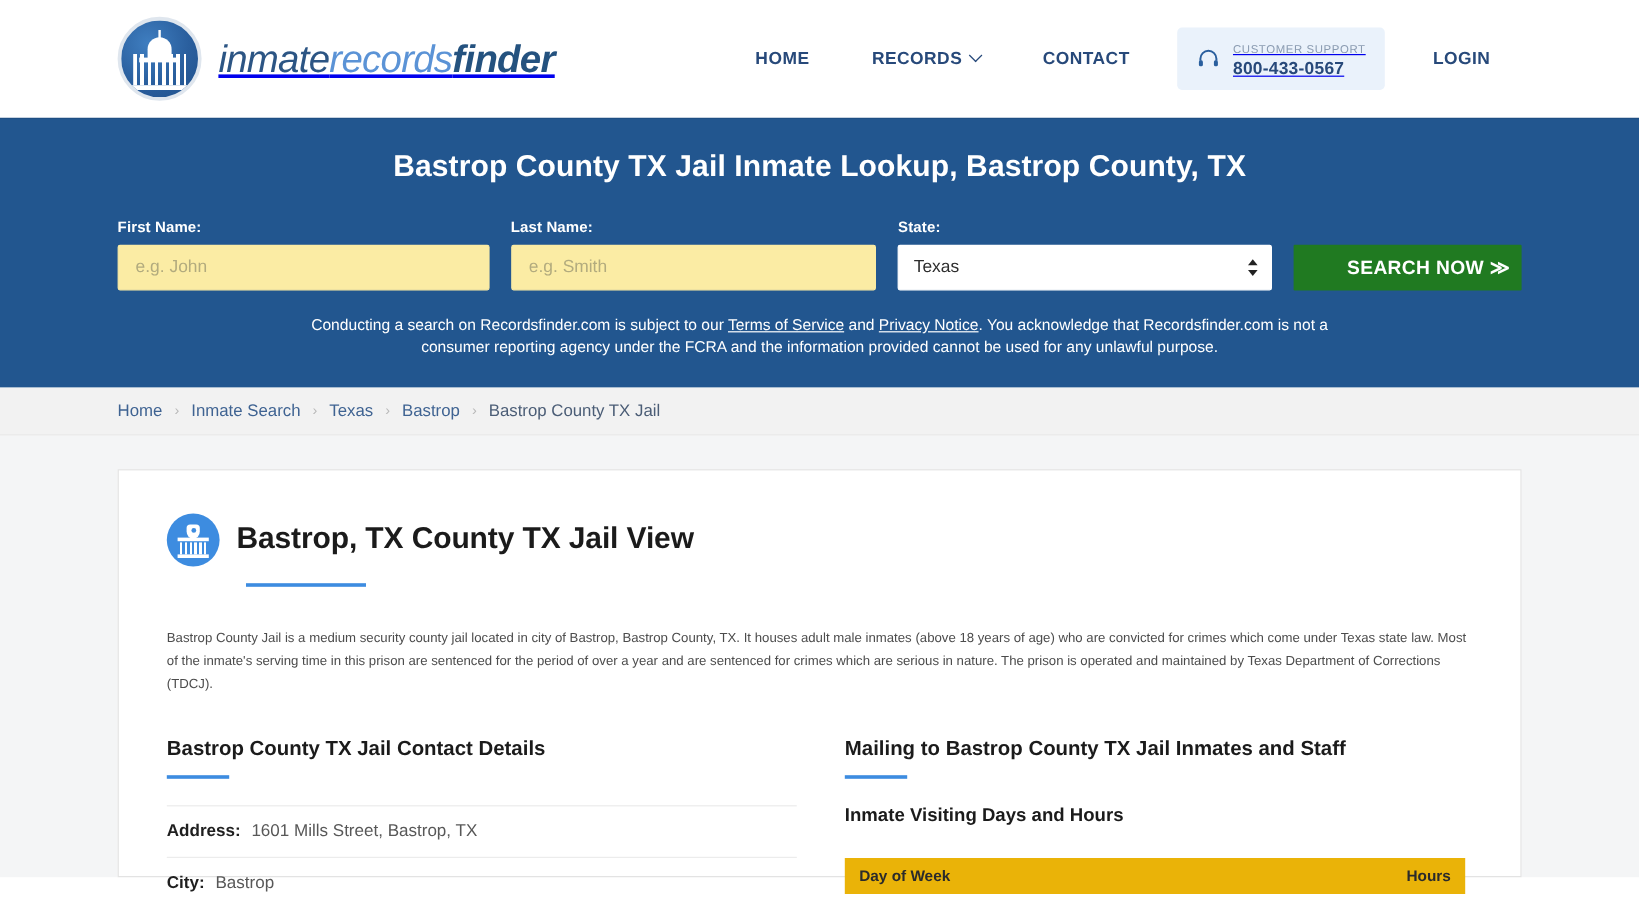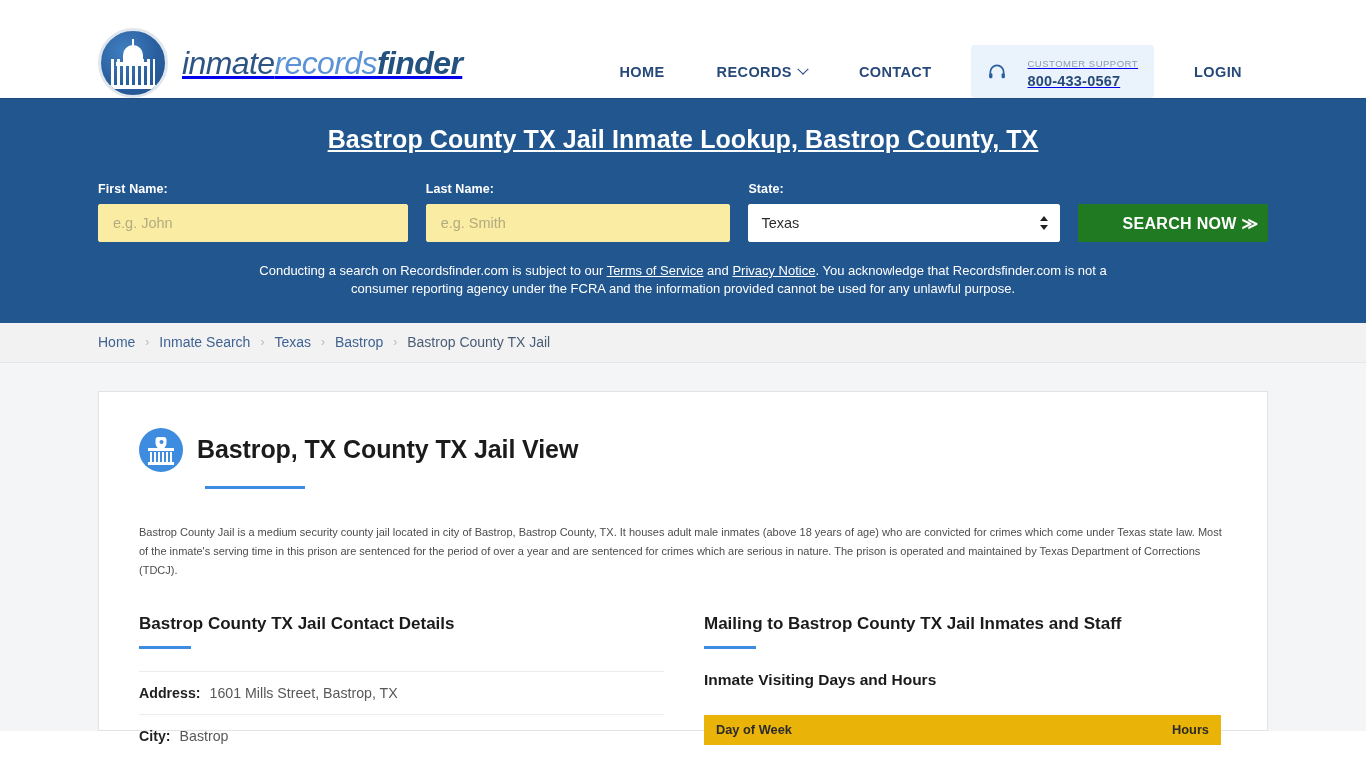--- a/index.html
+++ b/index.html
@@ -10,21 +10,21 @@
     background: #ffffff;
     font-family: "Liberation Sans", sans-serif;
     -webkit-font-smoothing: antialiased;
   }
 
   
   .header {
     height: 98px;
     background: #ffffff;
     display: flex;
-    align-items: flex-end;
+    align-items: center;
     padding: 0 98px;
     position: relative;
   }
   .brand { display: flex; align-items: center; gap: 14px; }
   .brand-mark {
     width: 70px; height: 70px; border-radius: 50%;
     background: radial-gradient(circle at 35% 30%, #3f7ec0 0%, #2a5f9e 55%, #1f4f8a 100%);
     border: 3px solid #dfe6ee;
     position: relative; overflow: hidden;
     flex: none;
@@ -80,21 +80,21 @@
   .caret {
     display: inline-block;
     width: 8px; height: 8px;
     border-right: 1.6px solid #27497a;
     border-bottom: 1.6px solid #27497a;
     transform: rotate(45deg) translate(-2px,-2px);
   }
   .support {
     background: #eaf2fb;
     border-radius: 4px;
-    display: flex; align-items: center; gap: 20px;
+    display: flex; align-items: center; gap: 10px;
     padding: 8px 16px;
     margin: 0 14px;
   }
   .headset {
     width: 20px; height: 20px; flex: none; color: #2a5f9e;
   }
   .support-lines { line-height: 1.15; }
   .support-label {
     font-size: 9.5px; color: #8a9bb1; letter-spacing: 0.5px;
     text-transform: uppercase;
@@ -109,21 +109,20 @@
     padding: 26px 98px 24px;
     border-top: 1px solid #1e4c80;
   }
   .hero-title {
     color: #ffffff;
     font-size: 25px;
     font-weight: 700;
     text-align: center;
     letter-spacing: 0.1px;
     margin: 0 0 28px;
-    text-decoration: underline;
   }
   .form-row {
     display: flex;
     align-items: flex-end;
     gap: 18px;
   }
   .field { display: flex; flex-direction: column; }
   .field.fname { width: 319px; }
   .field.lname { width: 314px; }
   .field.state { width: 321px; }

